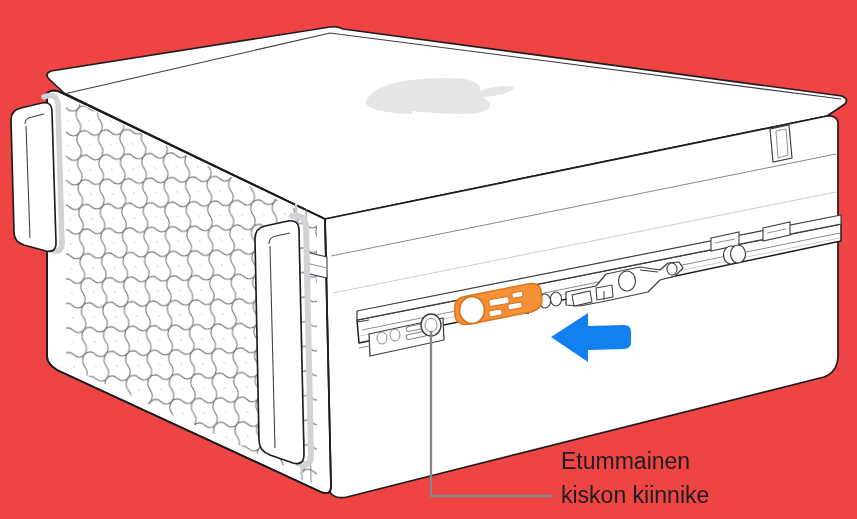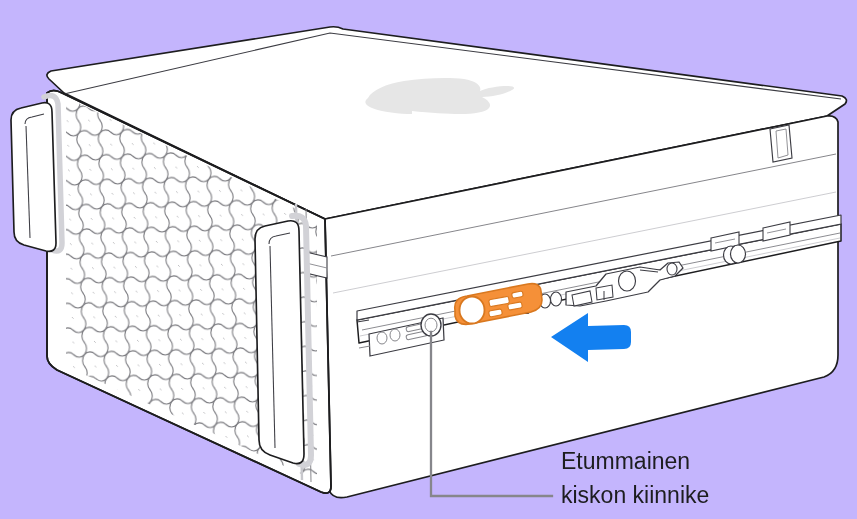--- a/index.html
+++ b/index.html
@@ -9,21 +9,21 @@
     background: #ffffff;
   }
   body {
     font-family: "Liberation Sans", sans-serif;
     -webkit-font-smoothing: antialiased;
   }
   #figure {
     position: relative;
     width: 857px;
     height: 519px;
-    background: #c4b5fd;
+    background: #ef4444;
     overflow: hidden;
   }
   #figure svg {
     position: absolute;
     top: 0;
     left: 0;
     display: block;
   }
   .callout-text {
     font-family: "Liberation Sans", sans-serif;

